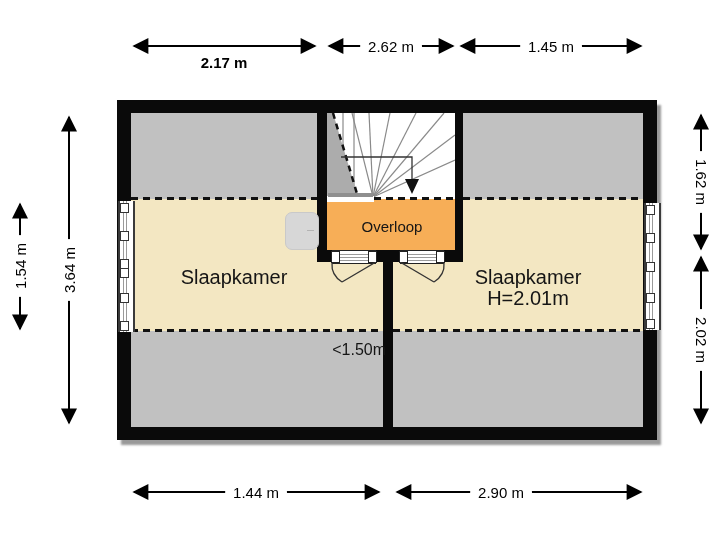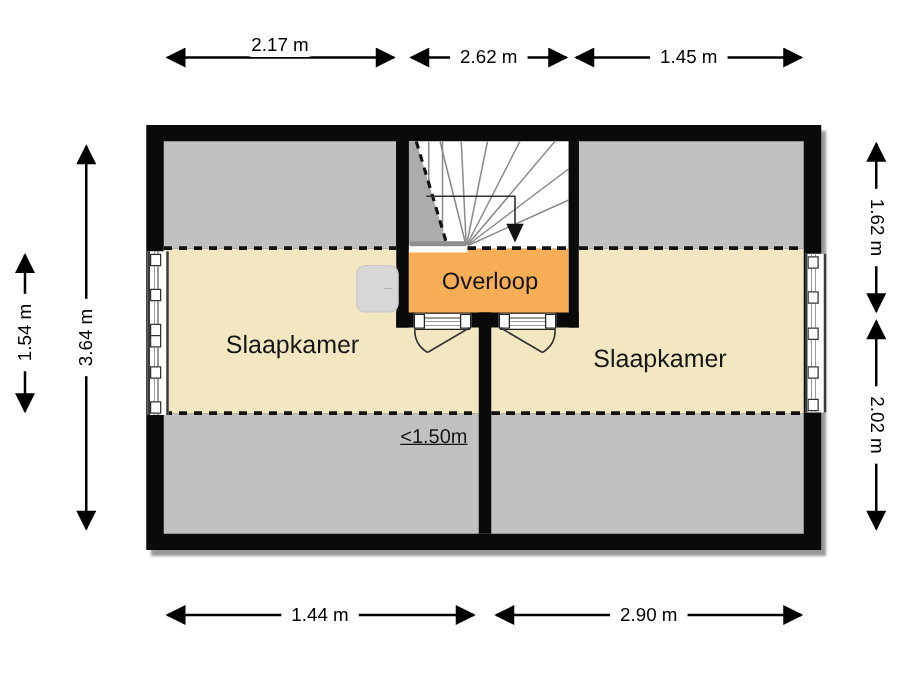--- a/index.html
+++ b/index.html
@@ -39,21 +39,21 @@
            background:linear-gradient(#d7d7d7 0 4px,#b3b3b3 4px 5px,#d7d7d7 5px),
                       linear-gradient(90deg,#d7d7d7 0 3px,#b3b3b3 3px 4px,#d7d7d7 4px);}
 
   
   .step-white{position:absolute;left:327px;top:196px;width:47px;height:6px;background:#fff;}
   .step-gray{position:absolute;left:328px;top:193px;width:45px;height:4px;background:#8f8f8f;}
 
   
   .room-label{position:absolute;transform:translate(-50%,-50%);font-size:20px;color:#151515;
               white-space:nowrap;text-align:center;line-height:21px;}
-  .overloop-label{font-size:19px;}
+  .overloop-label{font-size:15px;}
   .note-label{position:absolute;font-size:16px;color:#151515;white-space:nowrap;
               transform:translate(-100%,-50%);}
 
   
   .dim{position:absolute;background:#fff;border-radius:11px;padding:1px 8px;font-size:15px;
        color:#000;white-space:nowrap;transform:translate(-50%,-50%);}
   .dim.rot-l{transform:translate(-50%,-50%) rotate(-90deg);}
   .dim.rot-r{transform:translate(-50%,-50%) rotate(90deg);}
 
   svg{position:absolute;left:0;top:0;}
@@ -161,26 +161,27 @@
   </div>
 
   <div class="roofwin">
       <div class="mark"></div>
     </div>
 
   <div class="room-label" style="left:234px;top:277px;">Slaapkamer</div>
   <div class="room-label overloop-label" style="left:392px;top:226px;">Overloop</div>
   <div class="room-label" style="left:528px;top:288px;">
     <div>Slaapkamer</div>
+    <div>H=2.01m</div>
   </div>
-  <div class="note-label" style="left:374px;top:350px;text-decoration:underline;">&lt;1.50m</div>
+  <div class="note-label" style="left:386px;top:350px;">&lt;1.50m</div>
 
-  <div class="dim" style="left:224px;top:36px;">2.17 m</div>
+  <div class="dim" style="left:224px;top:62px;font-weight:bold;">2.17 m</div>
   <div class="dim" style="left:391px;top:46px;">2.62 m</div>
   <div class="dim" style="left:551px;top:46px;">1.45 m</div>
   <div class="dim" style="left:256px;top:492px;">1.44 m</div>
-  <div class="dim" style="left:519px;top:492px;">2.90 m</div>
+  <div class="dim" style="left:501px;top:492px;">2.90 m</div>
   <div class="dim rot-l" style="left:20px;top:266px;">1.54 m</div>
   <div class="dim rot-l" style="left:69px;top:270px;">3.64 m</div>
   <div class="dim rot-r" style="left:701px;top:182px;">1.62 m</div>
   <div class="dim rot-r" style="left:701px;top:340px;">2.02 m</div>
 
 </div>
 
 </body></html>

